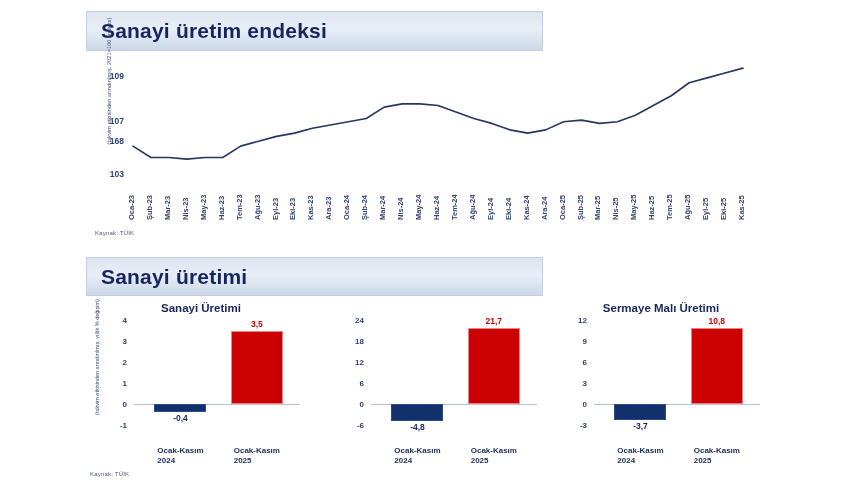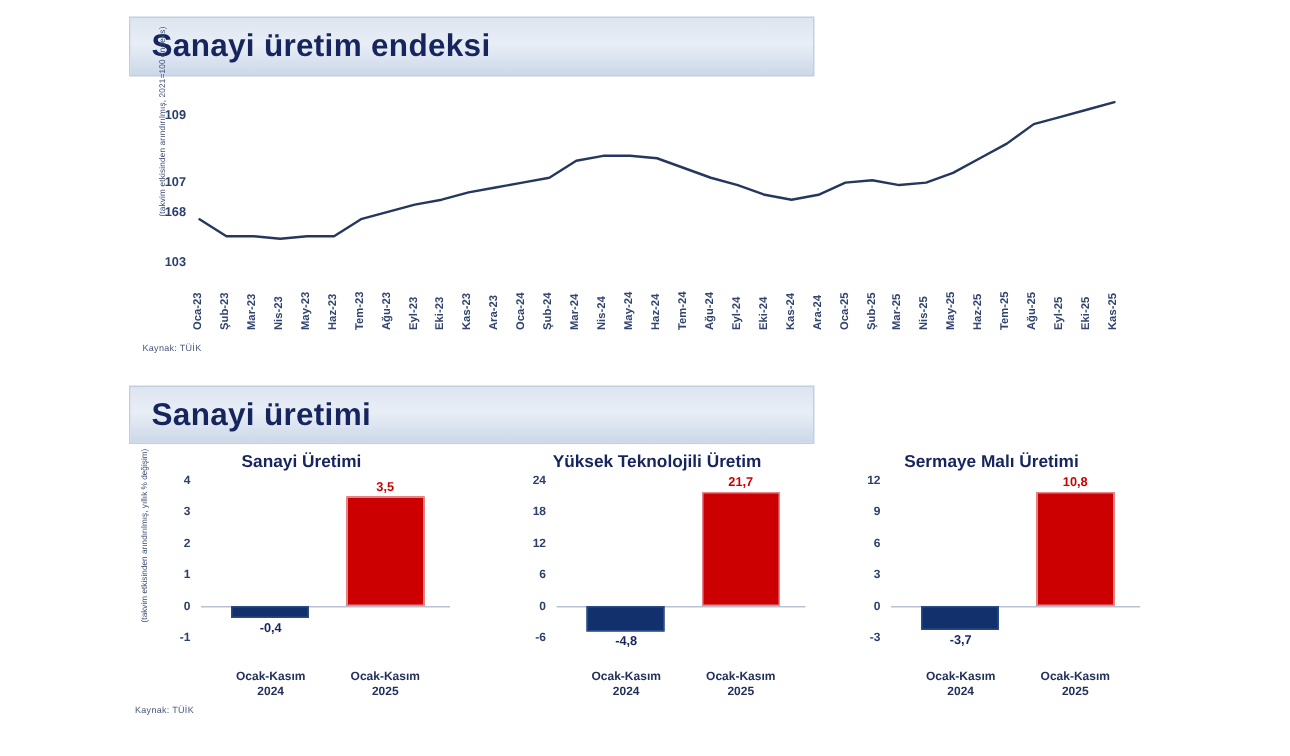--- a/index.html
+++ b/index.html
@@ -188,21 +188,20 @@
     transform: translateX(-50%);
   }
   .bar-value.neg { color: #16255e; }
   .bar-value.pos { color: #cc0000; }
   .cat-label {
     position: absolute;
     top: 126px;
     font-size: 8px;
     font-weight: bold;
     color: #22315c;
-    text-align: center;
     line-height: 1.25;
     transform: translateX(-50%);
     white-space: nowrap;
   }
 </style>
 </head>
 <body>
 
 <div class="section-banner" id="banner-uretim-endeksi">
   <span class="banner-title">Sanayi üretim endeksi</span>
@@ -288,21 +287,20 @@
         <div class="bar pos" style="left: 96.84px; top: 10.5px; width: 52px; height: 73.5px;"></div>
         <div class="bar-value pos" style="left: 122.84px; top: -1.5px;">3,5</div>
         <div class="cat-label" style="left: 122.84px;">
           <div>Ocak-Kasım</div>
           <div>2025</div>
         </div>
       </div>
   </div>
 
   <div class="bar-panel" id="panel-yuksek">
-    <div class="panel-title">Yüksek Teknolojili Üretim</div>
     <div class="plot-area">
         <div class="ytick" style="top: 105px;">-6</div>
         <div class="ytick" style="top: 84px;">0</div>
         <div class="ytick" style="top: 63px;">6</div>
         <div class="ytick" style="top: 42px;">12</div>
         <div class="ytick" style="top: 21px;">18</div>
         <div class="ytick" style="top: 0px;">24</div>
         <div class="zero-line" style="top: 84px;"></div>
         <div class="bar neg" style="left: 20.48px; top: 84px; width: 52px; height: 16.8px;"></div>
         <div class="bar-value neg" style="left: 46.48px; top: 101.8px;">-4,8</div>

